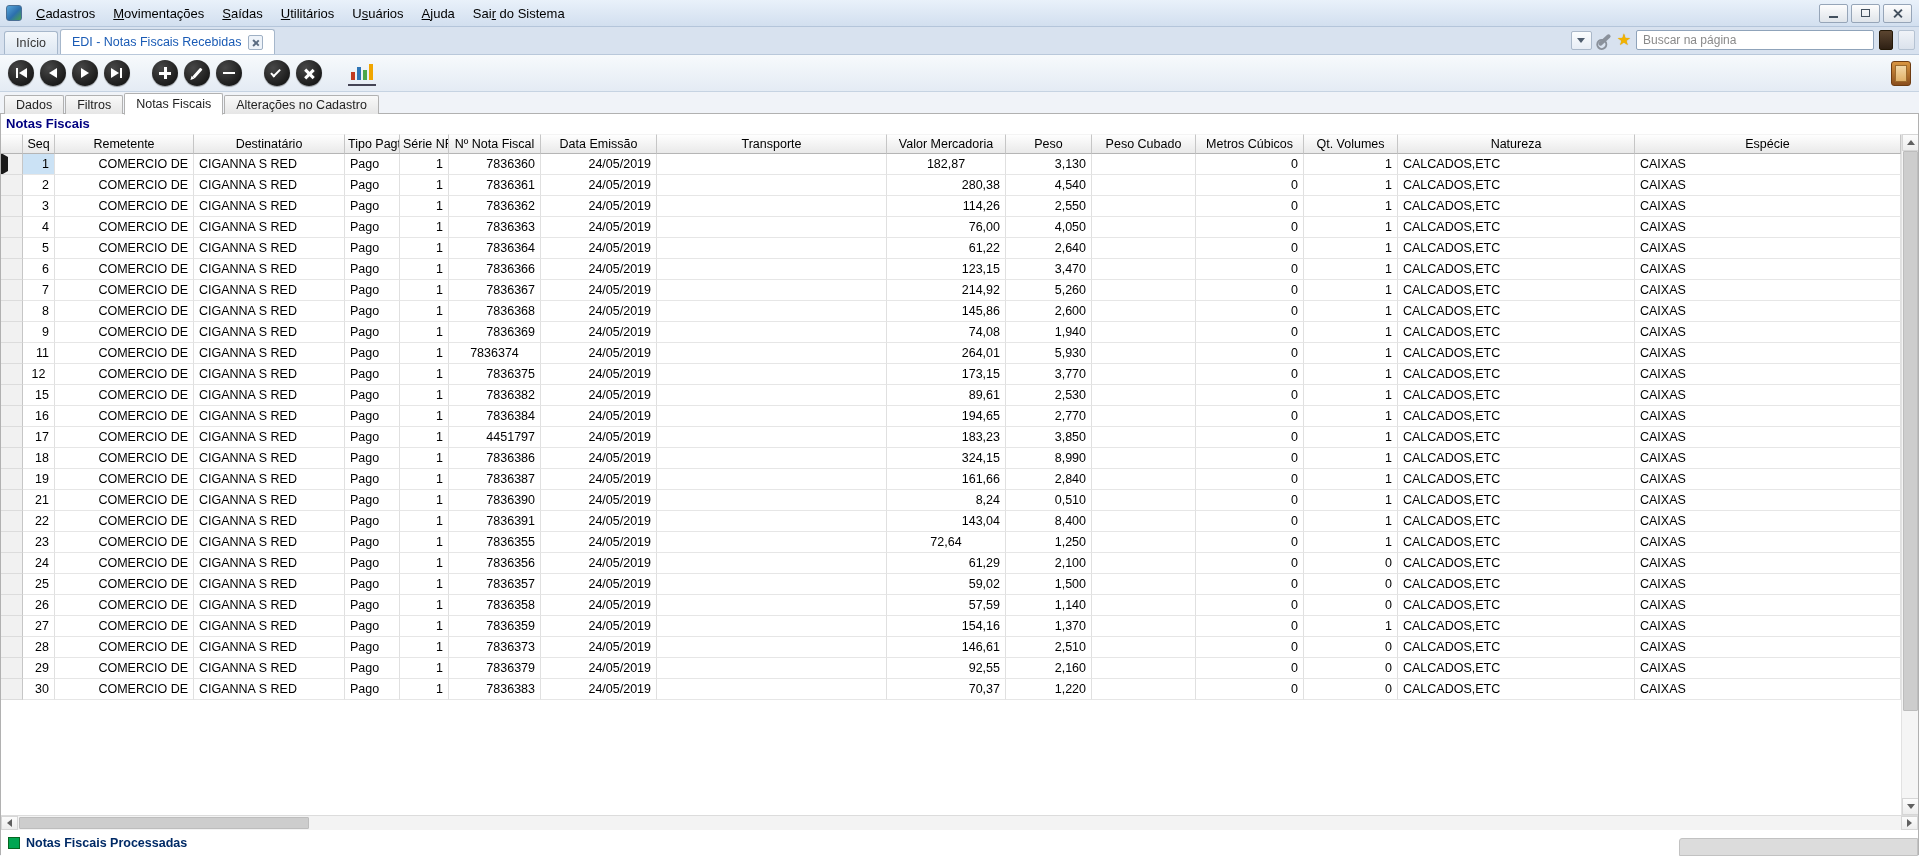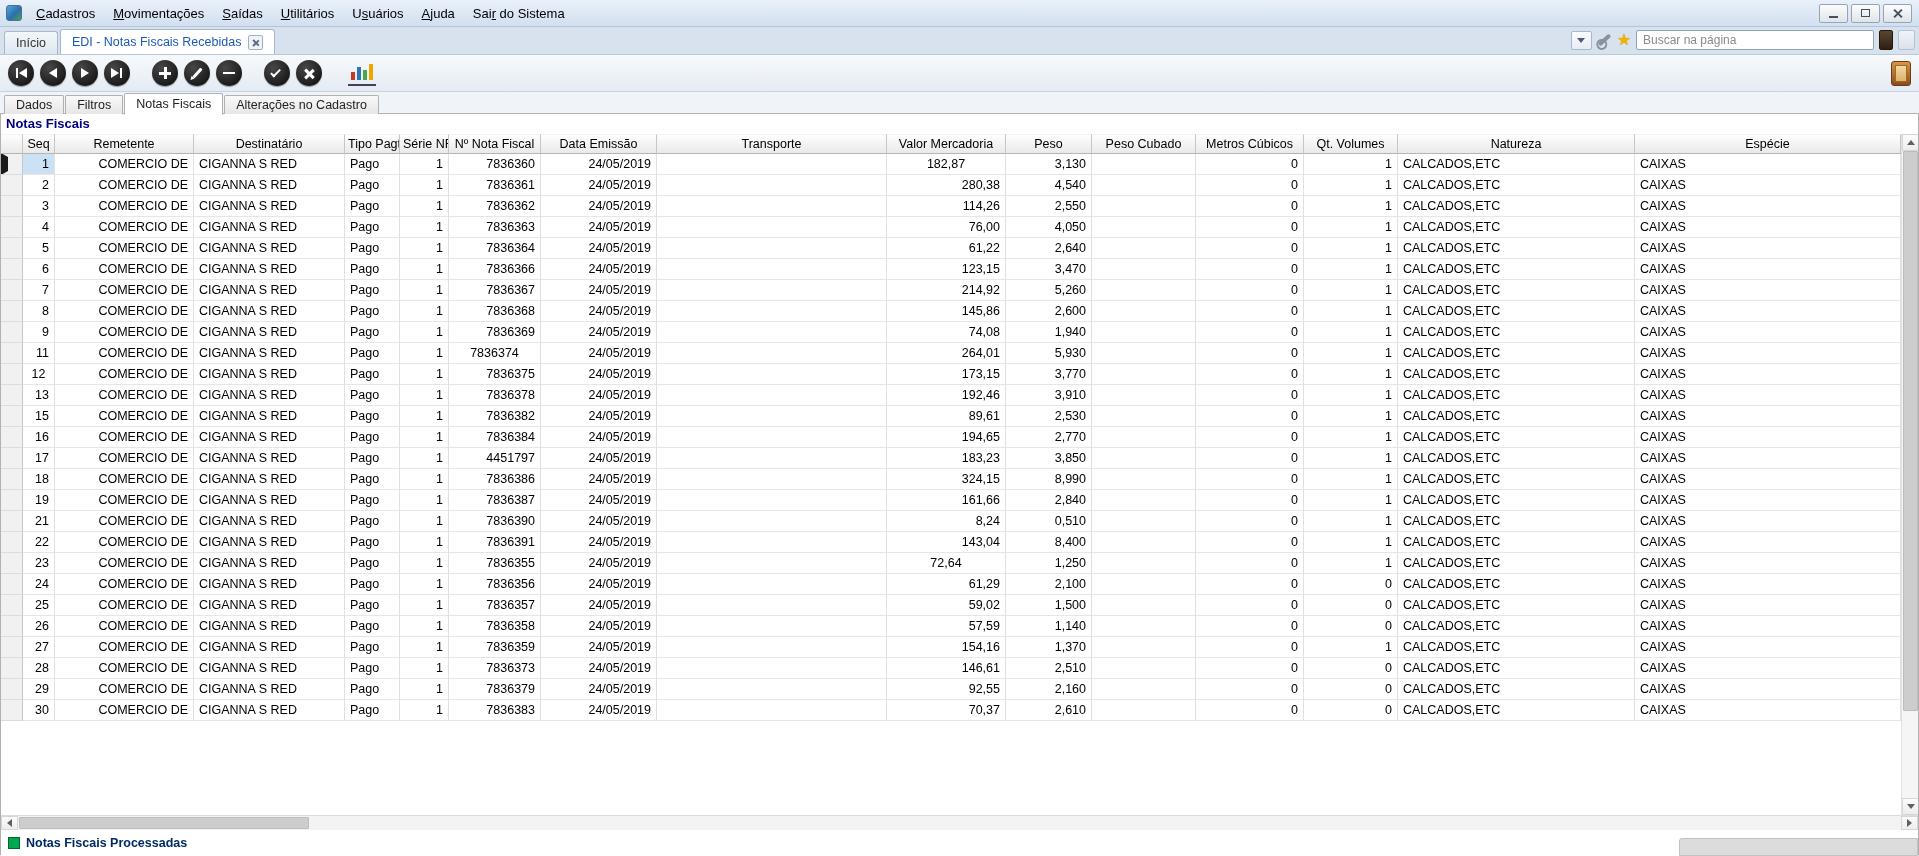--- a/index.html
+++ b/index.html
@@ -491,38 +491,20 @@
               <td style="text-align: right;">173,15</td>
               <td style="text-align: right;">3,770</td>
               <td style="text-align: right;"></td>
               <td style="text-align: right;">0</td>
               <td style="text-align: right;">1</td>
               <td style="text-align: left;">CALCADOS,ETC</td>
               <td style="text-align: left;">CAIXAS</td>
             </tr>
             <tr>
               <td class="ind"></td>
-              <td style="text-align: right;">13</td>
-              <td style="text-align: right;">COMERCIO DE</td>
-              <td style="text-align: left;">CIGANNA S RED</td>
-              <td style="text-align: left;">Pago</td>
-              <td style="text-align: right;">1</td>
-              <td style="text-align: right;">7836378</td>
-              <td style="text-align: right;">24/05/2019</td>
-              <td style="text-align: left;"></td>
-              <td style="text-align: right;">192,46</td>
-              <td style="text-align: right;">3,910</td>
-              <td style="text-align: right;"></td>
-              <td style="text-align: right;">0</td>
-              <td style="text-align: right;">1</td>
-              <td style="text-align: left;">CALCADOS,ETC</td>
-              <td style="text-align: left;">CAIXAS</td>
-            </tr>
-            <tr>
-              <td class="ind"></td>
               <td style="text-align: right;">15</td>
               <td style="text-align: right;">COMERCIO DE</td>
               <td style="text-align: left;">CIGANNA S RED</td>
               <td style="text-align: left;">Pago</td>
               <td style="text-align: right;">1</td>
               <td style="text-align: right;">7836382</td>
               <td style="text-align: right;">24/05/2019</td>
               <td style="text-align: left;"></td>
               <td style="text-align: right;">89,61</td>
               <td style="text-align: right;">2,530</td>
@@ -770,21 +752,21 @@
               <td class="ind"></td>
               <td style="text-align: right;">30</td>
               <td style="text-align: right;">COMERCIO DE</td>
               <td style="text-align: left;">CIGANNA S RED</td>
               <td style="text-align: left;">Pago</td>
               <td style="text-align: right;">1</td>
               <td style="text-align: right;">7836383</td>
               <td style="text-align: right;">24/05/2019</td>
               <td style="text-align: left;"></td>
               <td style="text-align: right;">70,37</td>
-              <td style="text-align: right;">2,610</td>
+              <td style="text-align: right;">1,220</td>
               <td style="text-align: right;"></td>
               <td style="text-align: right;">0</td>
               <td style="text-align: right;">0</td>
               <td style="text-align: left;">CALCADOS,ETC</td>
               <td style="text-align: left;">CAIXAS</td>
             </tr>
           </tbody>
       </table>
       <div class="vscroll">
         <div class="sb-btn">

